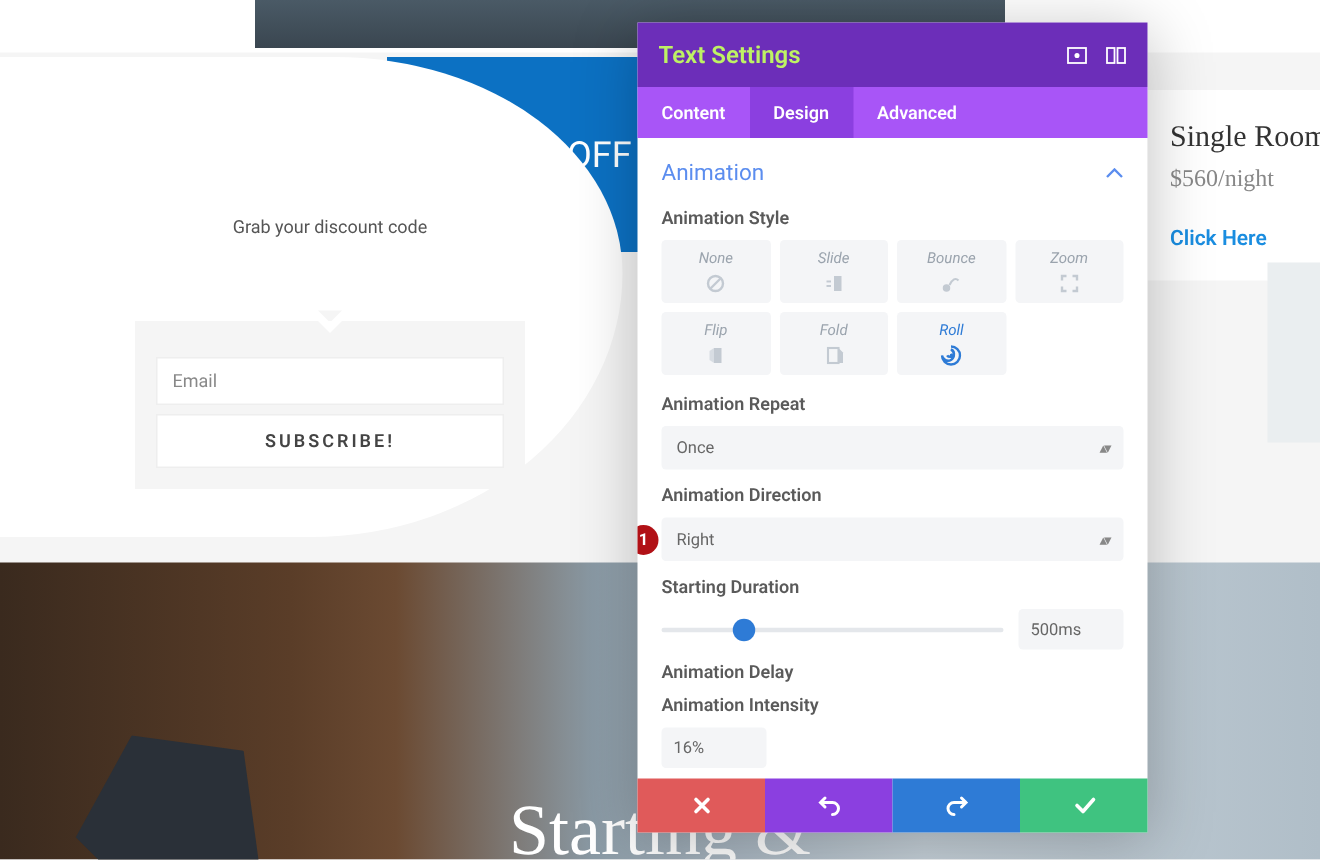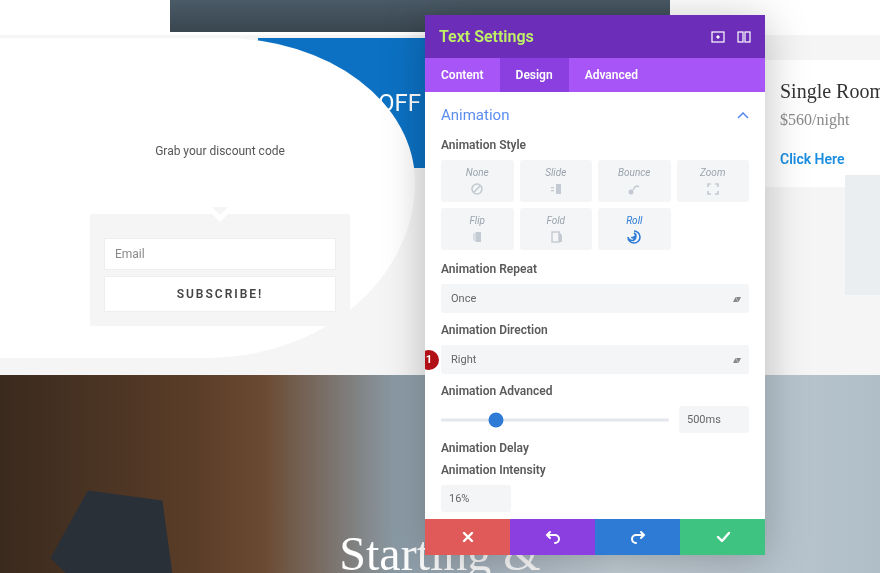--- a/index.html
+++ b/index.html
@@ -197,21 +197,21 @@
       <span class="caret">▴▾</span>
     </div>
 
     <div class="field-label">Animation Direction</div>
     <div class="select" style="position:relative;">
       <span class="badge">1</span>
       <span>Right</span>
       <span class="caret">▴▾</span>
     </div>
 
-    <div class="field-label">Animation Advanced</div>
+    <div class="field-label">Starting Duration</div>
     <div class="slider-row">
       <div class="slider">
           <div class="track"></div>
           <div class="knob" style="left:24%"></div>
         </div>
       <div class="val">500ms</div>
     </div>
 
     <div class="field-label">Animation Delay</div>
 

